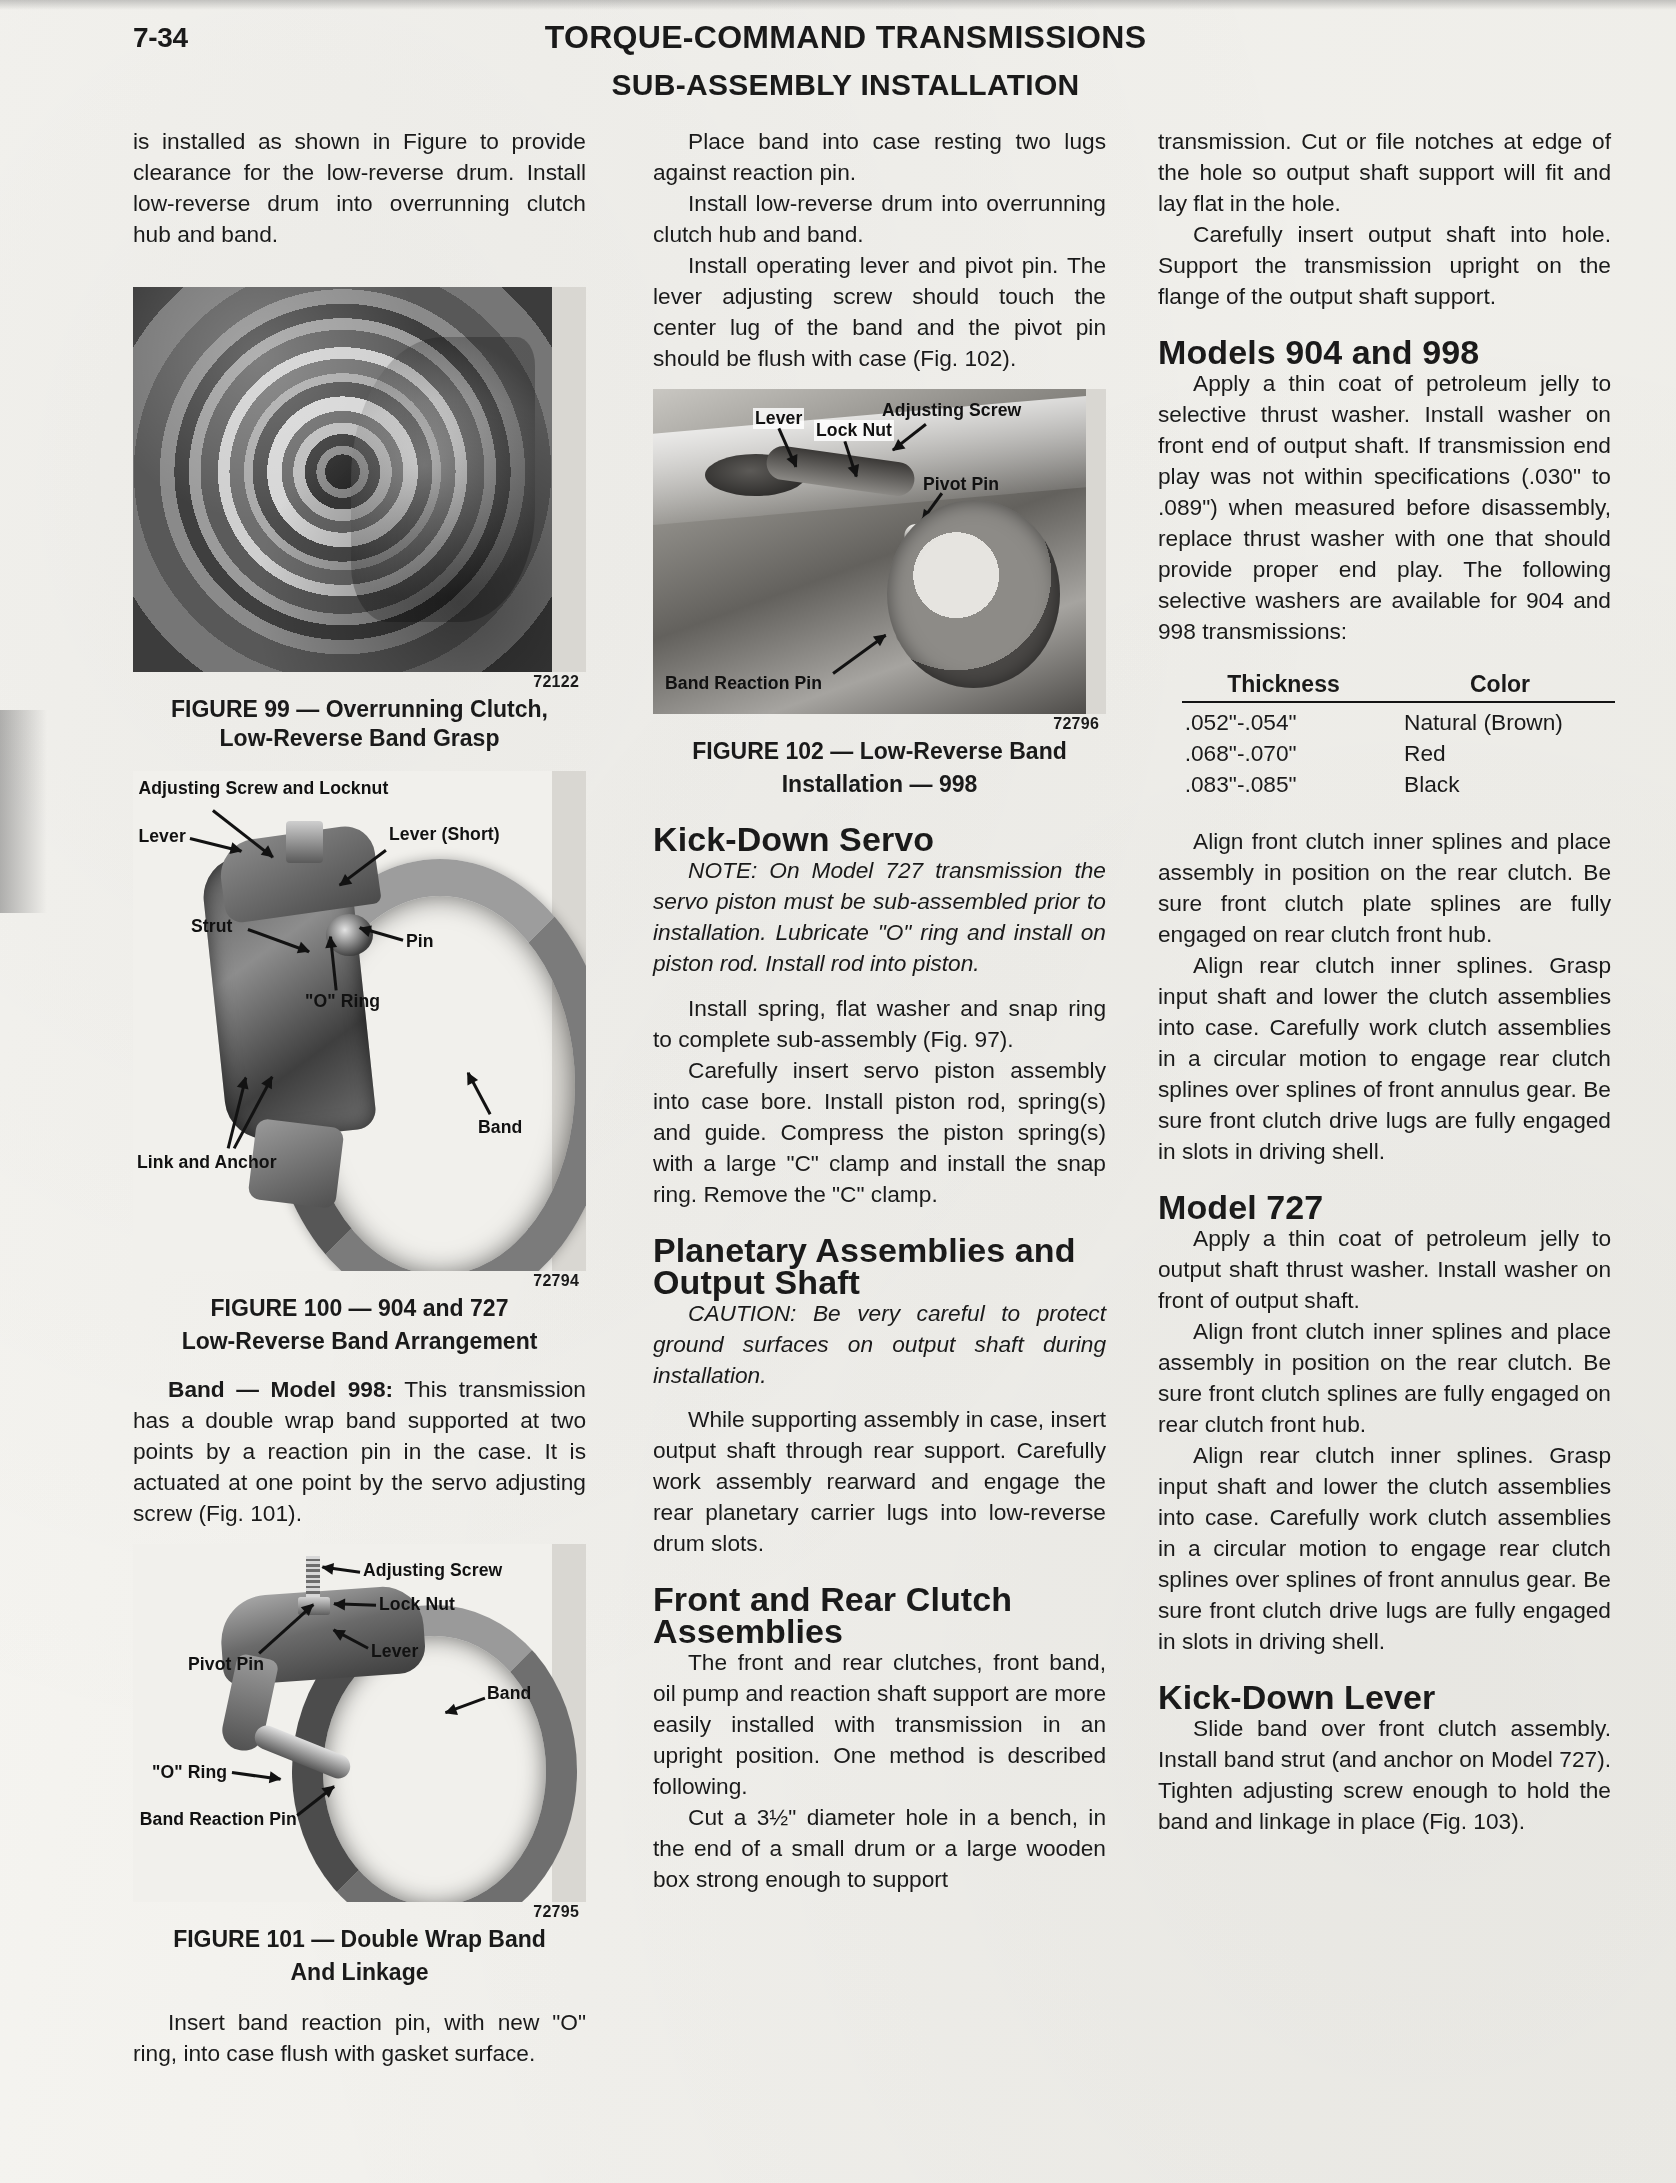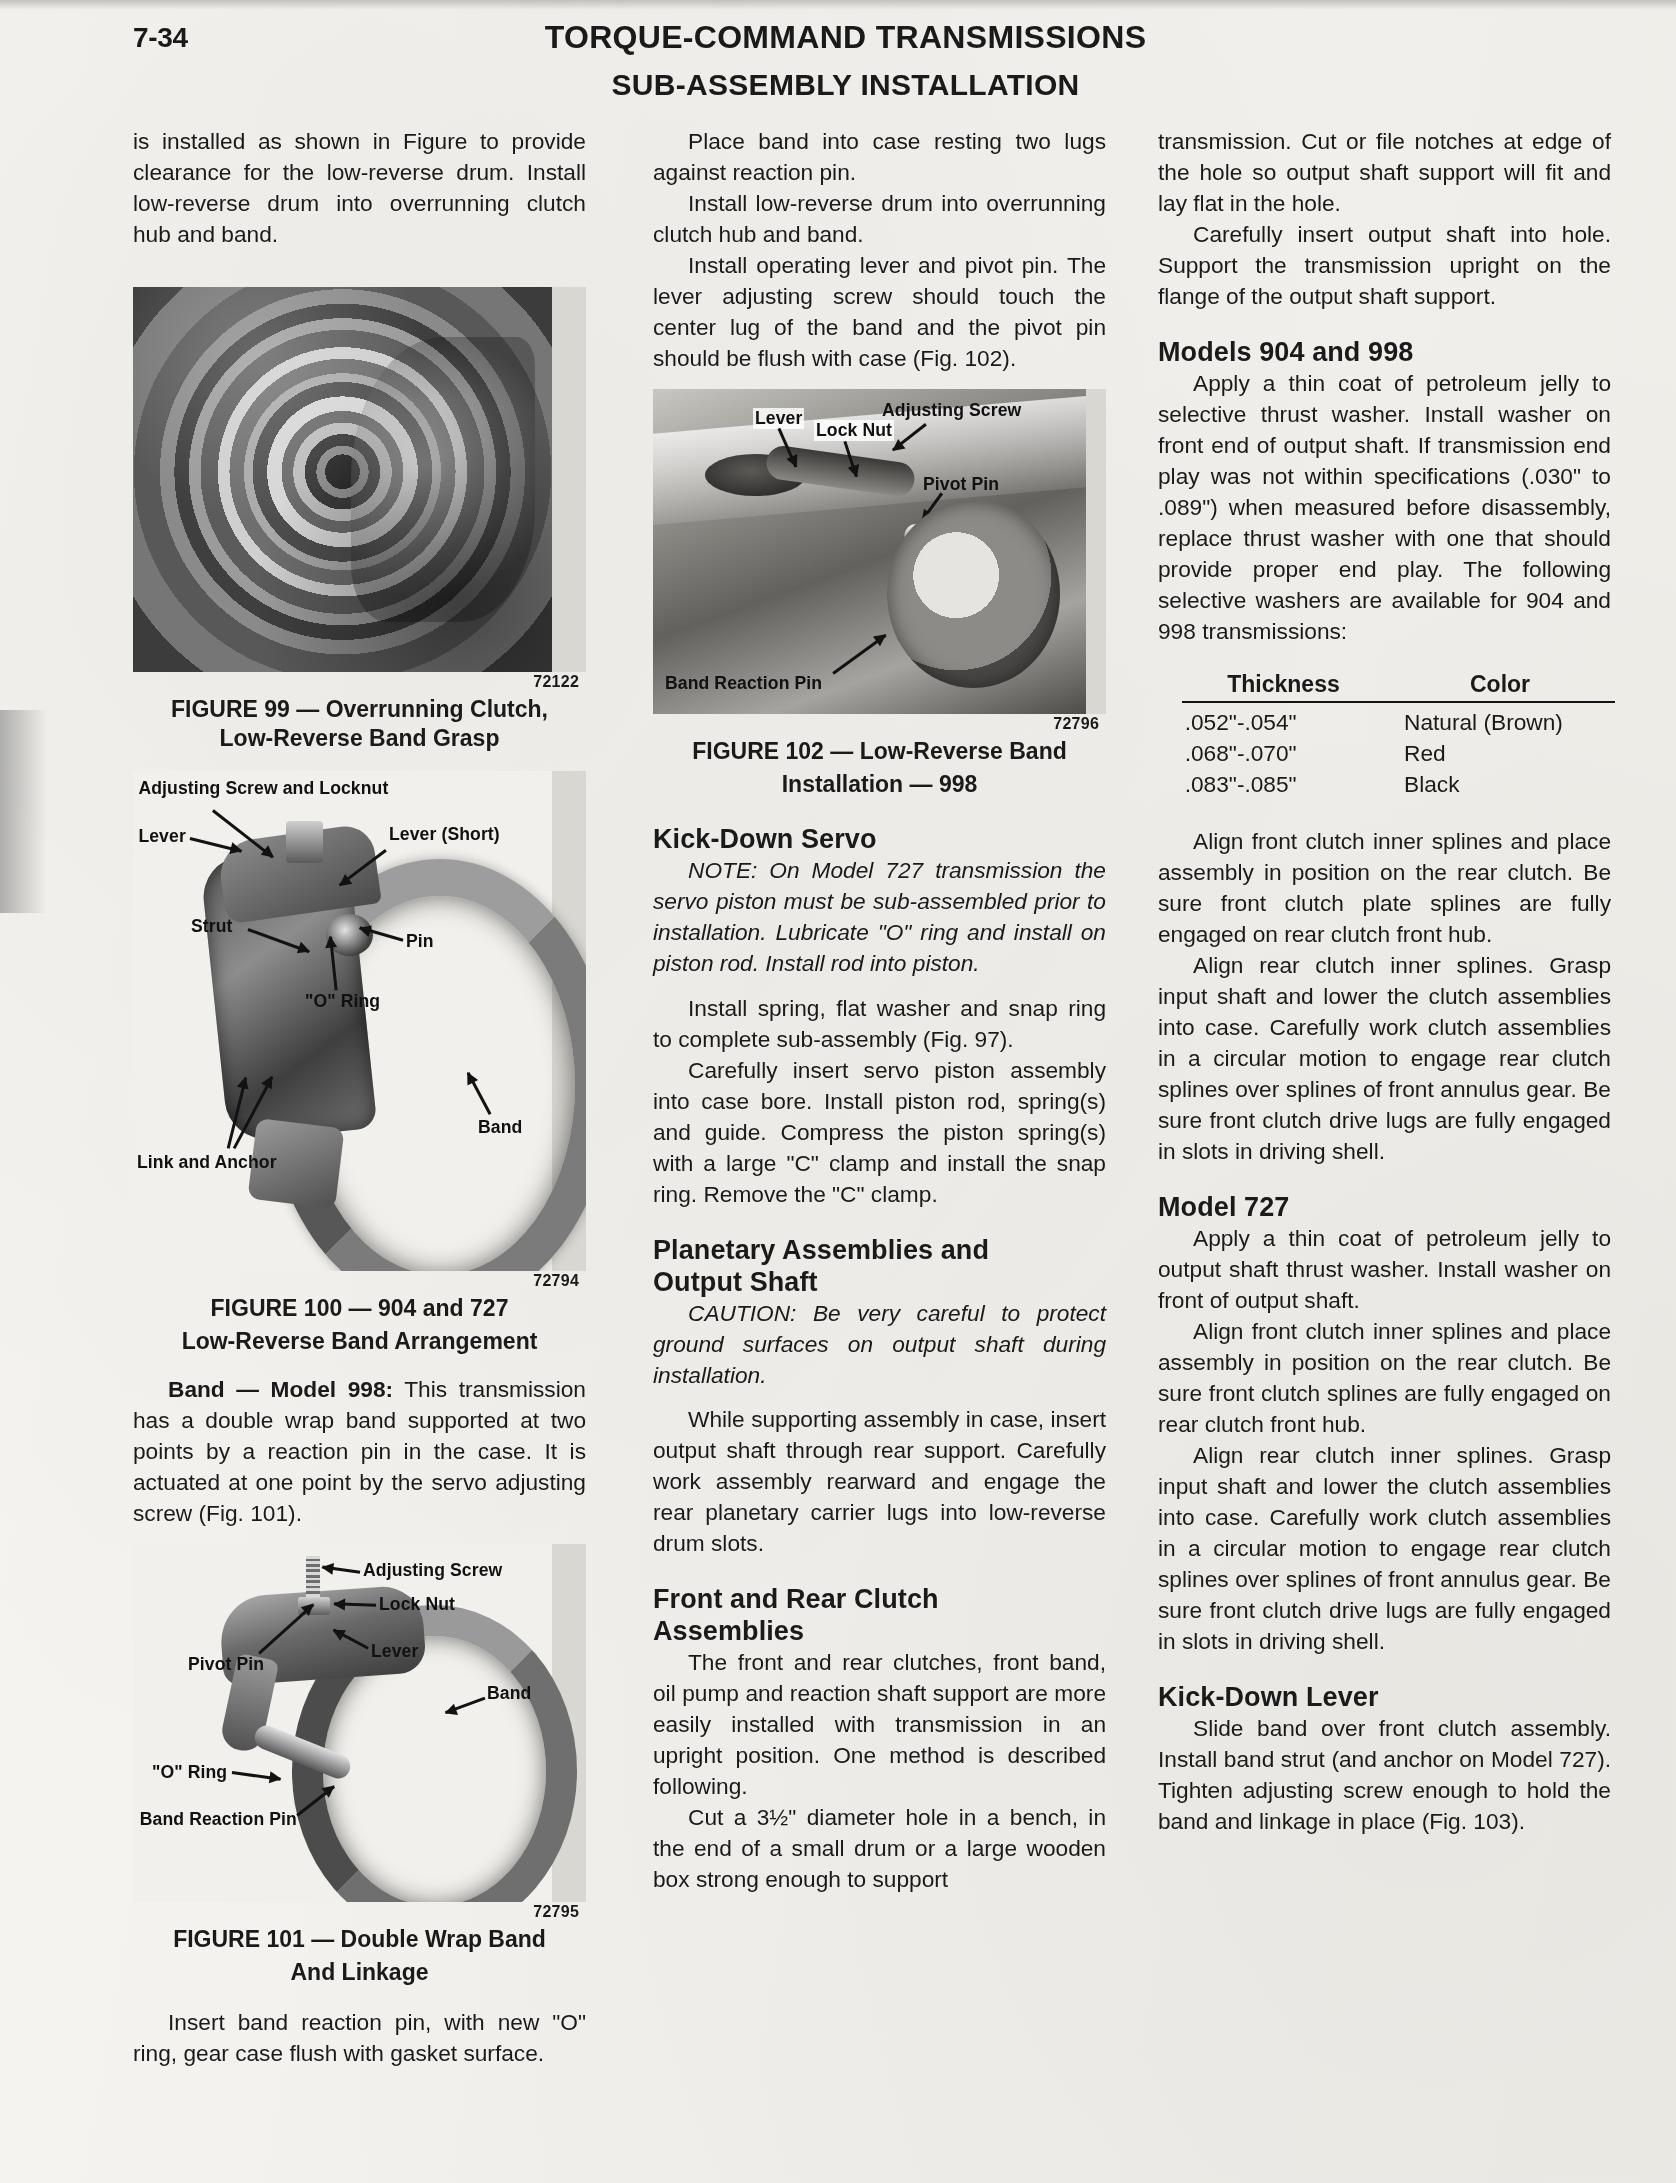--- a/index.html
+++ b/index.html
@@ -85,21 +85,21 @@
     text-justify: inter-word;
     hyphens: none;
   }
   p.body.indent { text-indent: 35px; }
   p.body.gap    { margin-top: 13.5px; }
   .ital { font-style: italic; }
   .bold { font-weight: 700; }
 
   h2.section {
     margin: 0;
-    font-size: 27px;
+    font-size: 34px;
     font-weight: 700;
     line-height: 32px;
     letter-spacing: 0.1px;
   }
   h2.section.spaced { margin-top: 24px; }
 
   
   .fig { position: relative; }
   .fig-frame {
     position: relative;
@@ -464,21 +464,21 @@
 
           <div class="callout" style="left:6.8px; top:265px;">Band Reaction Pin</div>
           <div class="arrow" style="left:164px; top:270px; width:47px; transform:rotate(-38deg);"></div>
         </div>
       </div>
       <div class="fig-num">72795</div>
       <div class="fig-caption">FIGURE 101 — Double Wrap Band</div>
       <div class="fig-caption">And Linkage</div>
     </div>
 
-    <p class="body indent" style="margin-top:20px;">Insert band reaction pin, with new "O" ring, gear case flush with gasket surface.</p>
+    <p class="body indent" style="margin-top:20px;">Insert band reaction pin, with new "O" ring, into case flush with gasket surface.</p>
   </div>
 
   <div class="col col-mid">
 
     <p class="body indent">Place band into case resting two lugs against reaction pin.</p>
     <p class="body indent">Install low-reverse drum into overrunning clutch hub and band.</p>
     <p class="body indent">Install operating lever and pivot pin. The lever adjusting screw should touch the center lug of the band and the pivot pin should be flush with case (Fig. 102).</p>
 
     <div class="fig" style="margin-top:15px;">
       <div class="fig-frame">

